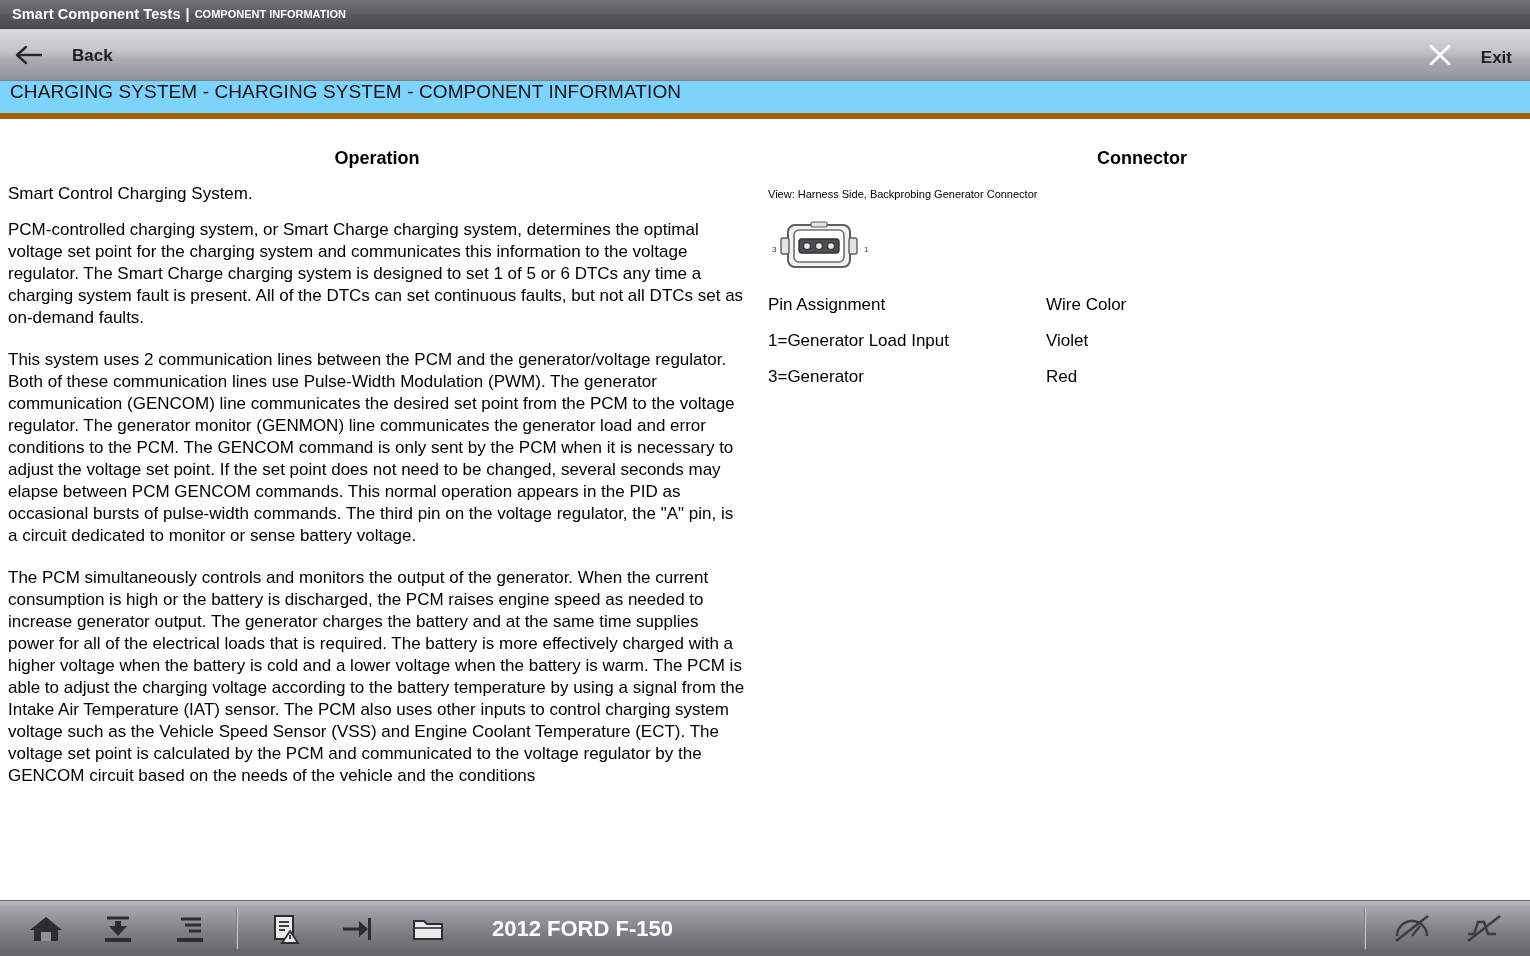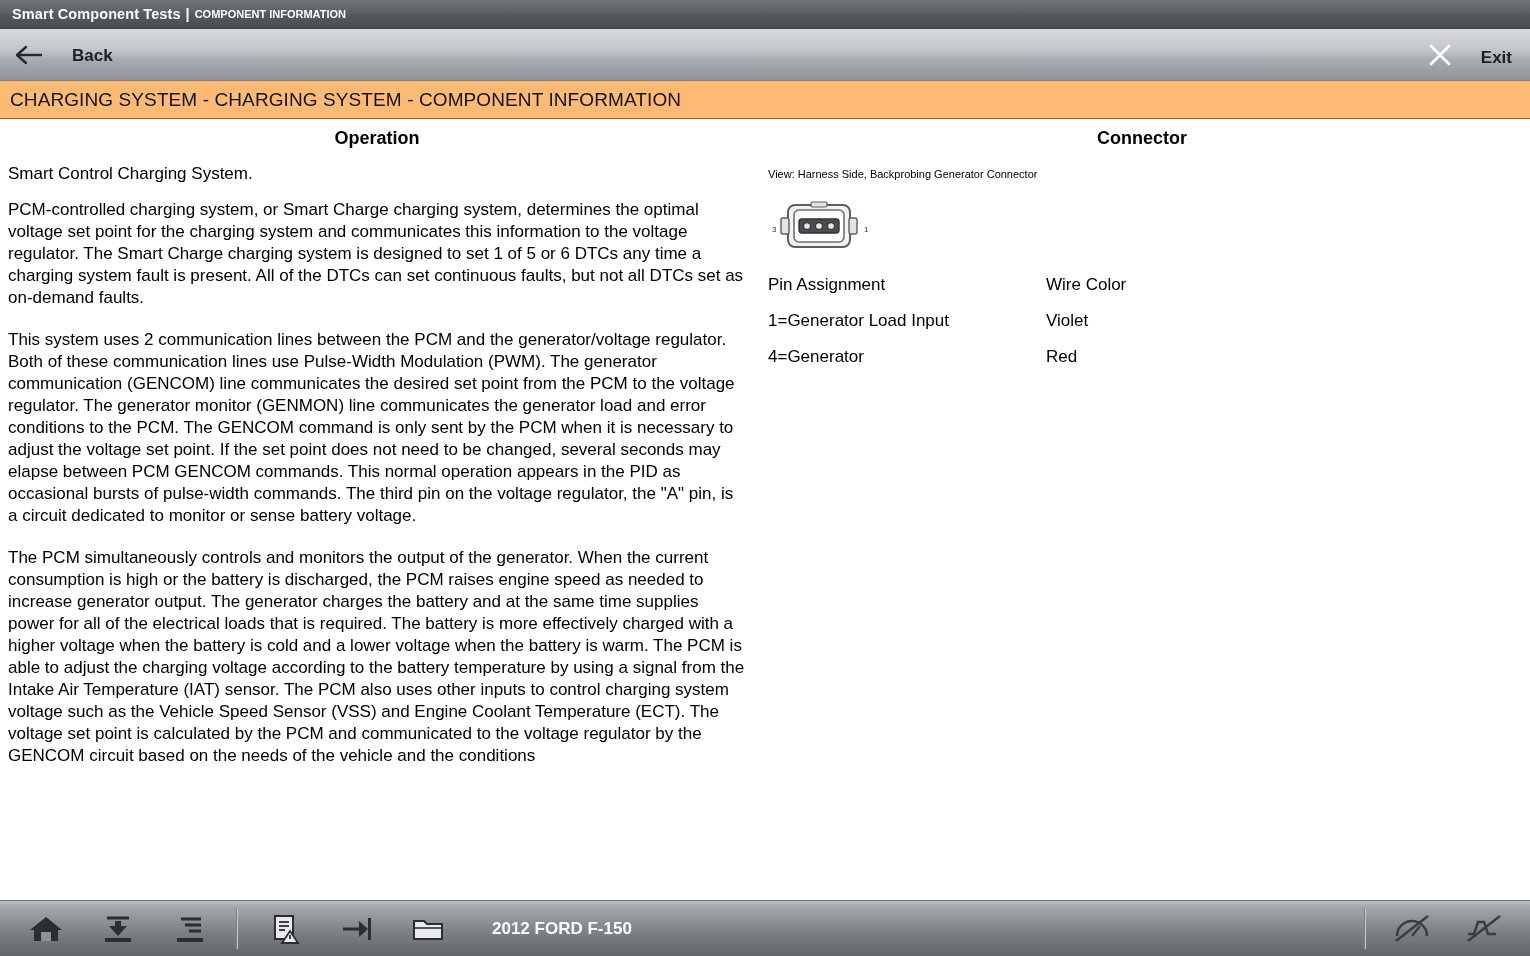--- a/index.html
+++ b/index.html
@@ -71,25 +71,24 @@
     font-size: 17px;
     font-weight: bold;
     color: #1d1f22;
   }
   .icon-arrow-left svg, .icon-x svg { display: block; }
 
   
   .breadcrumb-wrap {
     height: 38px;
     display: flex;
-    align-items: center;
     padding-left: 10px;
     box-sizing: border-box;
-    background: #fdba74;
-    border-bottom: 1px solid #a16207;
+    background: #7dd3fc;
+    border-bottom: 6px solid #a16207;
   }
   .breadcrumb {
     font-size: 19px;
     color: #111314;
     letter-spacing: 0.1px;
   }
 
   
   .content {
     flex: 1 1 auto;
@@ -110,21 +109,21 @@
   }
   .col-right {
     flex: 1 1 auto;
     box-sizing: border-box;
     padding: 0 14px 0 8px;
   }
   .col-head {
     text-align: center;
     font-size: 18px;
     font-weight: bold;
-    margin-top: 9px;
+    margin-top: 29px;
     margin-bottom: 14px;
     color: #000;
   }
   .para {
     font-size: 17px;
     line-height: 22px;
     margin: 0 0 20px 0;
     color: #000;
   }
   .para.tight { margin-bottom: 14px; }
@@ -179,21 +178,21 @@
     justify-content: center;
   }
   .tb-divider {
     width: 1px;
     height: 40px;
     background: #7a7d82;
     border-right: 1px solid #c8cacd;
     margin: 0 10px;
   }
   .vehicle-label {
-    font-size: 17px;
+    font-size: 22px;
     font-weight: bold;
     color: #ffffff;
     margin-left: 28px;
     white-space: nowrap;
   }
   .tb-right {
     margin-left: auto;
     display: flex;
     align-items: center;
   }
@@ -278,21 +277,21 @@
               <th class="c1">Pin Assignment</th>
               <th>Wire Color</th>
             </tr>
           </thead>
           <tbody>
             <tr>
               <td class="c1">1=Generator Load Input</td>
               <td>Violet</td>
             </tr>
             <tr>
-              <td class="c1">4=Generator</td>
+              <td class="c1">3=Generator</td>
               <td>Red</td>
             </tr>
           </tbody>
         </table>
       </div>
 
     </div>
   </div>
 
   <div class="toolbar">

